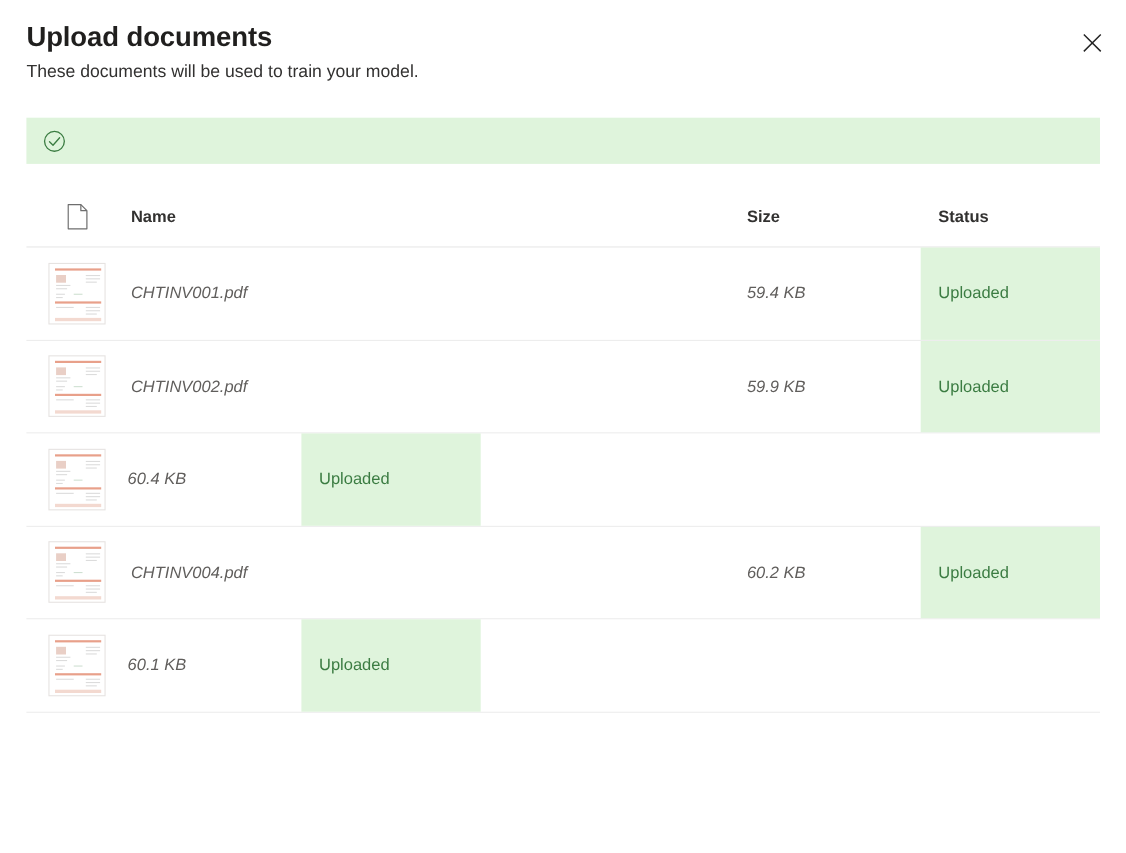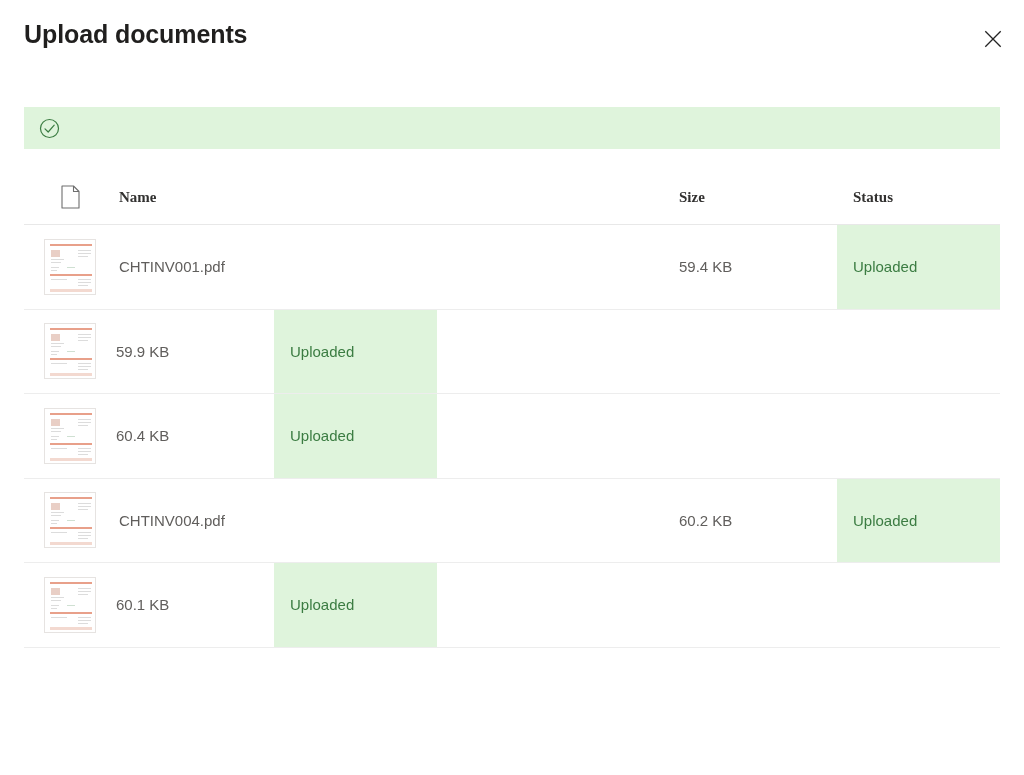--- a/index.html
+++ b/index.html
@@ -100,21 +100,20 @@
   .row {
     position: relative;
     display: flex;
     align-items: center;
     border-bottom: 1px solid #ededed;
     box-sizing: border-box;
   }
   .row.header-row {
     height: 55px;
     border-bottom: 1px solid #e8e8e8;
-    font-family: Liberation Serif, serif;
   }
   .row.data-row {
     height: 84.5px;
   }
 
   .col-icon {
     width: 92px;
     flex: 0 0 92px;
     display: flex;
     align-items: center;
@@ -144,20 +143,21 @@
 
   .th {
     font-size: 15px;
     font-weight: 700;
     color: #323130;
   }
   .cell-text {
     font-size: 15px;
     color: #605e5c;
     font-weight: 400;
+    font-style: italic;
   }
   .status-text {
     font-size: 15px;
     color: #3b7c42;
     font-weight: 400;
   }
 
   
   .doc-icon svg { display: block; }
 
@@ -209,20 +209,21 @@
     text-align: center;
   }
 </style>
 </head>
 <body>
 
 <div class="dialog">
 
   <div class="header">
     <h1 class="dialog-title">Upload documents</h1>
+    <p class="dialog-subtitle">These documents will be used to train your model.</p>
   </div>
 
   <button class="close-x">
     <svg width="18" height="18" viewBox="0 0 18 18" aria-hidden="true">
       <path d="M1.3 1.3 L16.7 16.7 M16.7 1.3 L1.3 16.7" stroke="#242424" stroke-width="1.3" fill="none"></path>
     </svg>
   </button>
 
   <div class="banner">
     <span class="banner-icon">
@@ -290,20 +291,21 @@
         <div class="blk" style="left:22px; top:27px; width:8px;  height:1px;  background:#cfe0d2;"></div>
         <div class="blk" style="left:6px;  top:30px; width:6px;  height:1px;"></div>
         <div class="bar" style="left:5px;  top:34px; width:42px; height:2px;"></div>
         <div class="blk" style="left:6px;  top:39px; width:16px; height:1px;"></div>
         <div class="blk" style="left:33px; top:39px; width:13px; height:1px;"></div>
         <div class="blk" style="left:33px; top:42px; width:13px; height:1px;"></div>
         <div class="blk" style="left:33px; top:45px; width:10px; height:1px;"></div>
         <div class="pale" style="left:5px;  top:49px; width:42px; height:3px;"></div>
       </div>
     </div>
+    <div class="col-name cell-text">CHTINV002.pdf</div>
     <div class="col-size cell-text">59.9 KB</div>
     <div class="col-status">
       <span class="status-text">Uploaded</span>
     </div>
   </div>
 
   <div class="row data-row">
     <div class="col-icon">
       <div class="thumb">
         <div class="bar" style="left:5px;  top:4px;  width:42px; height:2px;"></div>

